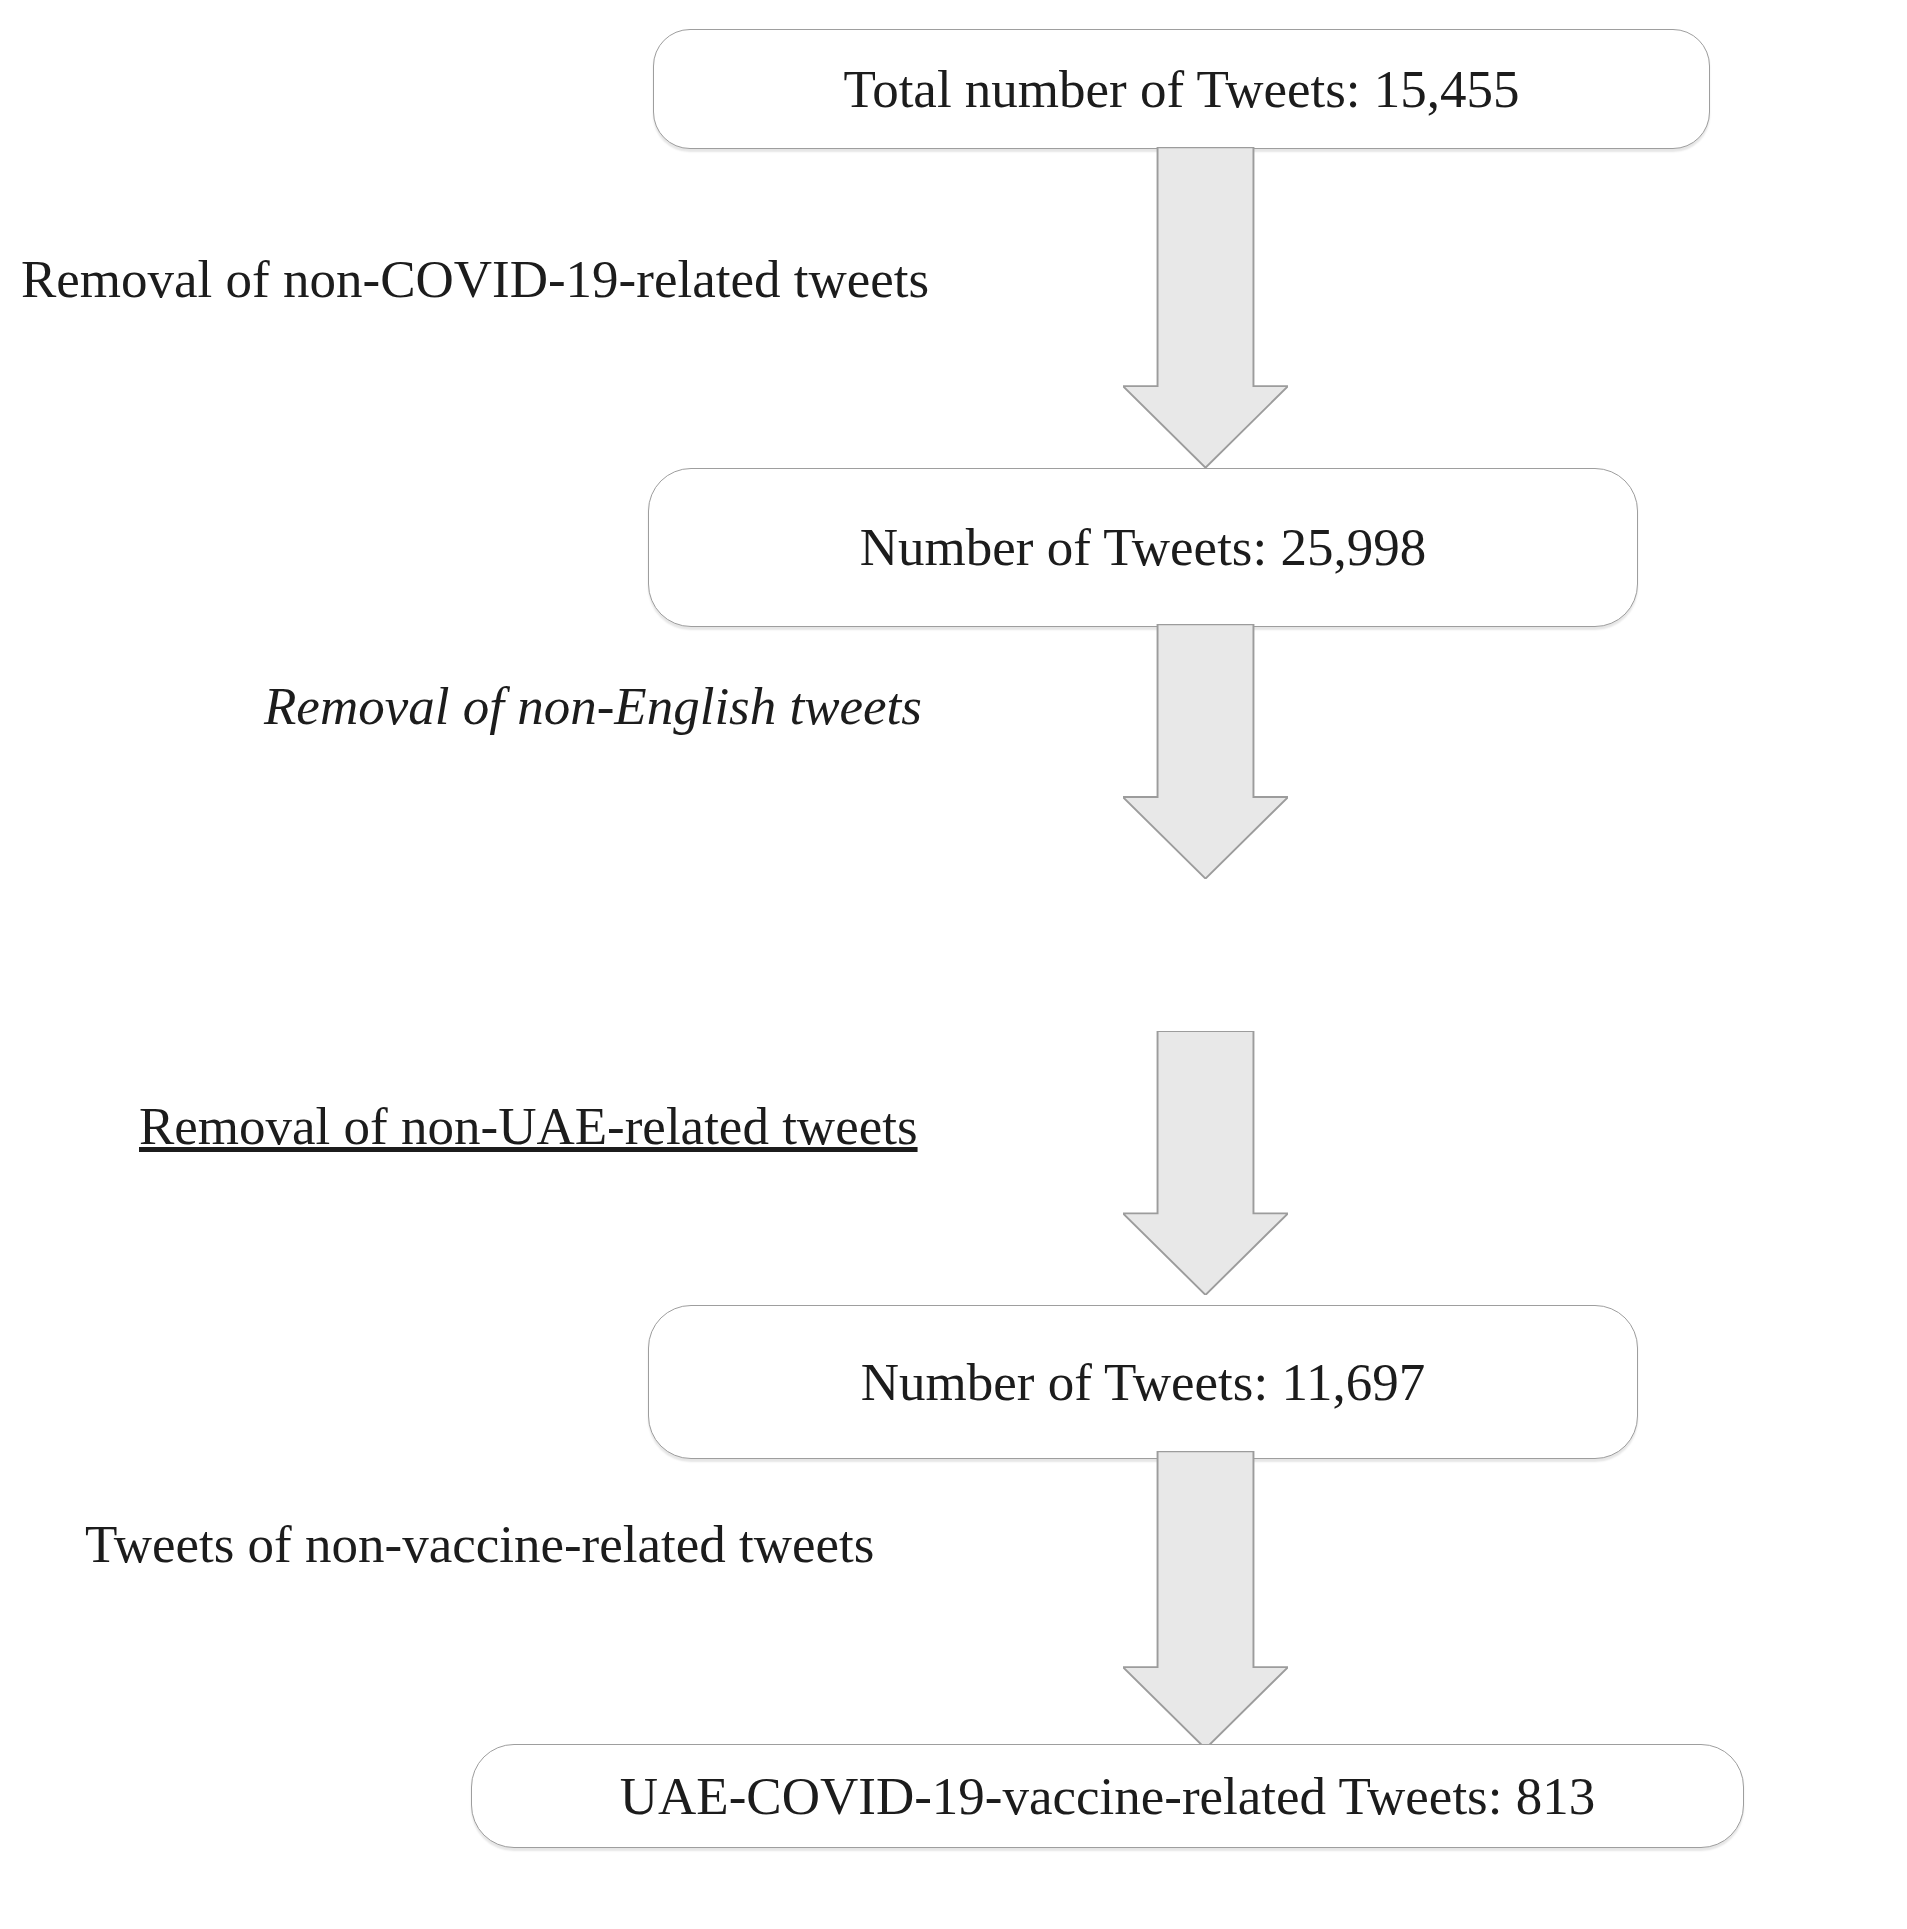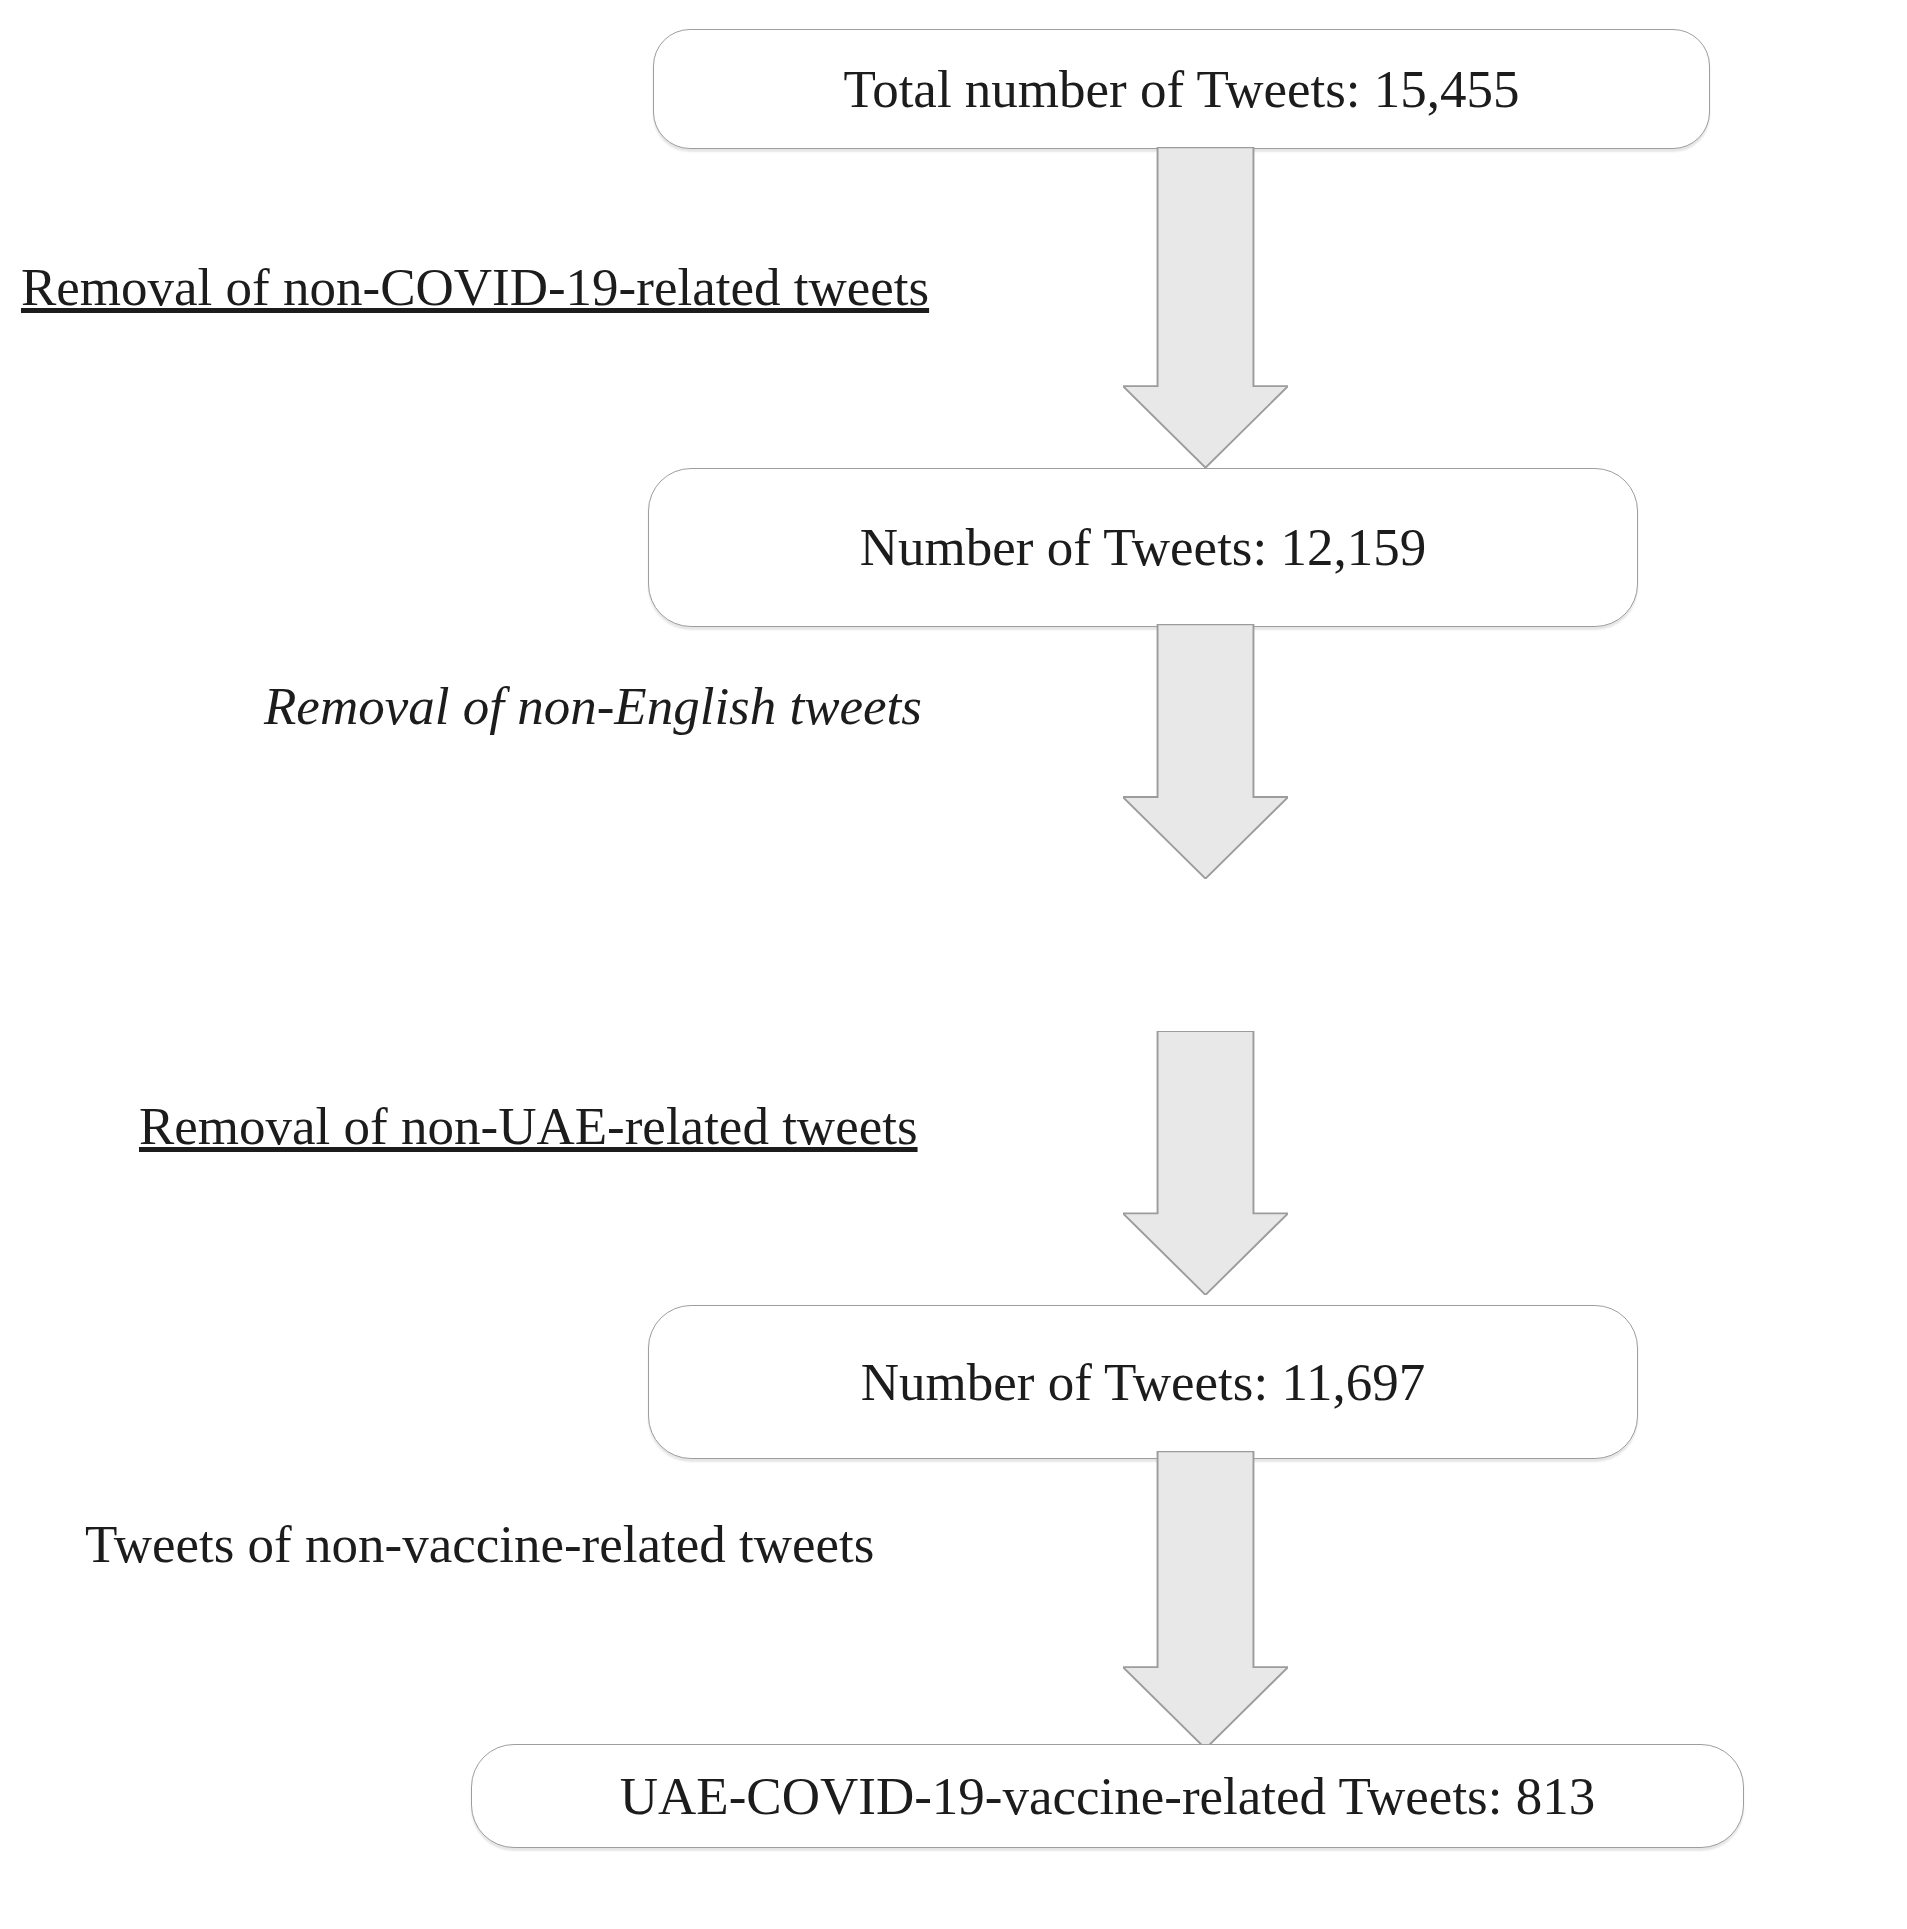--- a/index.html
+++ b/index.html
@@ -49,21 +49,21 @@
     stroke-width:2;
     stroke-linejoin:miter;
   }
   
   #box-1{left:653px;top:29px;width:1057px;height:120px;border-radius:37px;}
   #box-2{left:648px;top:468px;width:990px;height:159px;}
   #box-3{left:648px;top:881px;width:990px;height:154px;}
   #box-4{left:648px;top:1297px;width:990px;height:154px;margin-top:8px;}
   #box-5{left:471px;top:1744px;width:1273px;height:104px;}
 
-  #label-1{left:21px;top:258px;text-decoration:underline;}
+  #label-1{left:21px;top:250px;}
   #label-2{left:264px;top:677px;font-style:italic;}
   #label-3{left:139px;top:1097px;text-decoration:underline;}
   #label-4{left:85px;top:1515px;}
 
   #arrow-1{left:1123px;top:147px;}
   #arrow-2{left:1123px;top:624px;}
   #arrow-3{left:1123px;top:1031px;}
   #arrow-4{left:1123px;top:1451px;}
 </style>
 </head>
@@ -75,21 +75,21 @@
     <span>Total number of Tweets: 15,455</span>
   </div>
 
   <svg class="arrow" id="arrow-1" width="165" height="321" viewBox="0 0 172 334">
     <polygon points="36,0 136,0 136,249 172,249 86,334 0,249 36,249"></polygon>
   </svg>
 
   <div class="step-label" id="label-1">Removal of non-COVID-19-related tweets</div>
 
   <div class="flow-box" id="box-2">
-    <span>Number of Tweets: 12,159</span>
+    <span>Number of Tweets: 25,998</span>
   </div>
 
   <svg class="arrow" id="arrow-2" width="165" height="255" viewBox="0 0 172 265">
     <polygon points="36,0 136,0 136,180 172,180 86,265 0,180 36,180"></polygon>
   </svg>
 
   <div class="step-label" id="label-2">Removal of non-English tweets</div>
 
 
   <svg class="arrow" id="arrow-3" width="165" height="264" viewBox="0 0 172 275">

